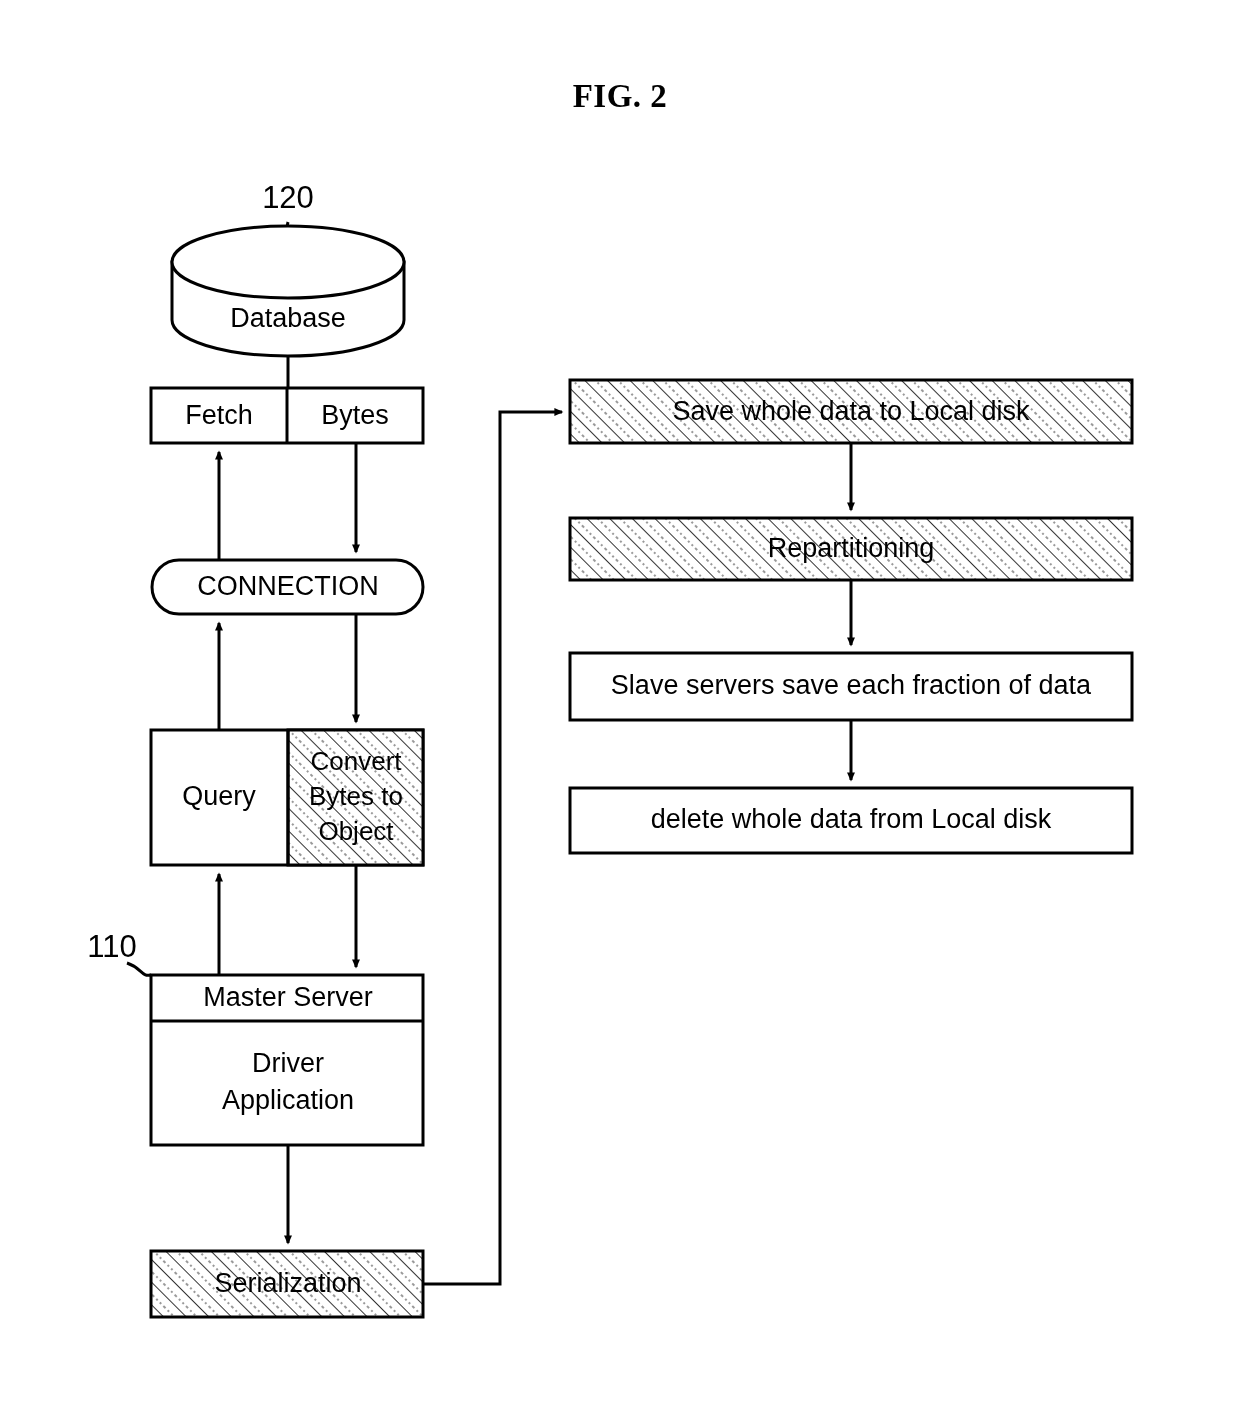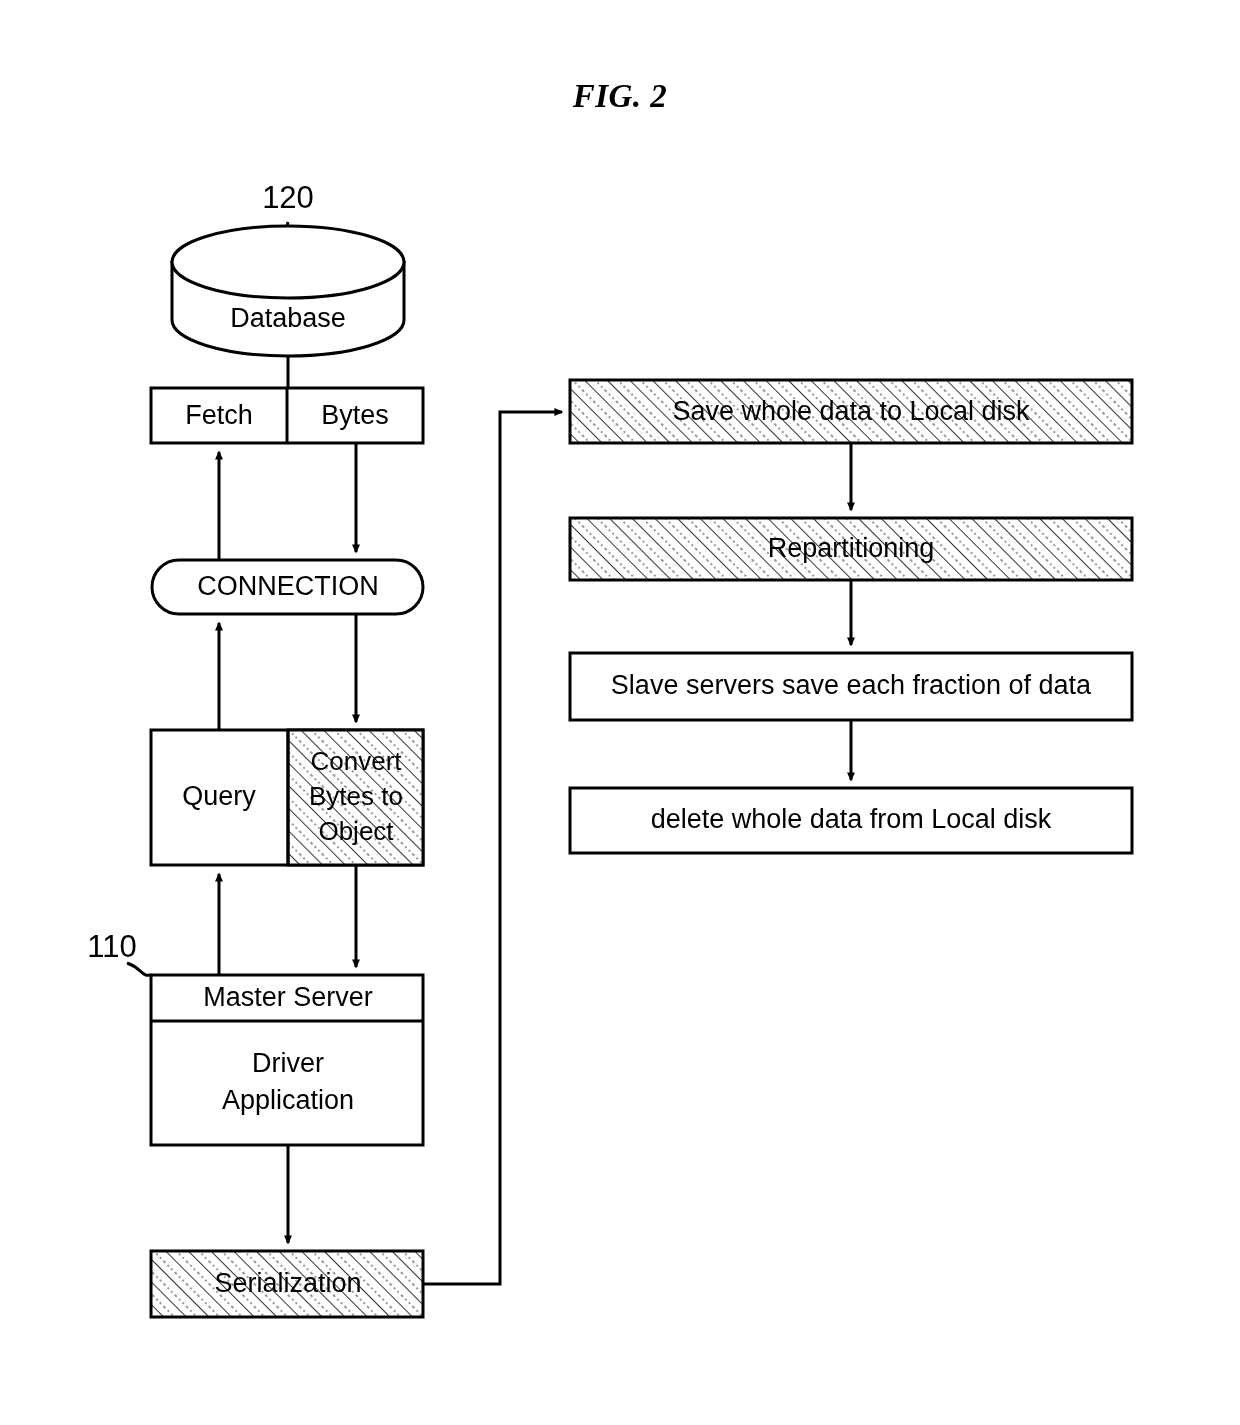--- a/index.html
+++ b/index.html
@@ -18,21 +18,20 @@
   #figure-title {
     position: absolute;
     top: 78px;
     left: 0;
     width: 1240px;
     text-align: center;
     font-family: "Liberation Serif", serif;
     font-weight: bold;
     font-size: 33px;
     letter-spacing: 0.5px;
-    font-style: italic;
   }
   #diagram-canvas {
     position: absolute;
     top: 0;
     left: 0;
   }
   .node-text {
     font-family: "Liberation Sans", sans-serif;
     font-size: 27px;
     fill: #000000;

